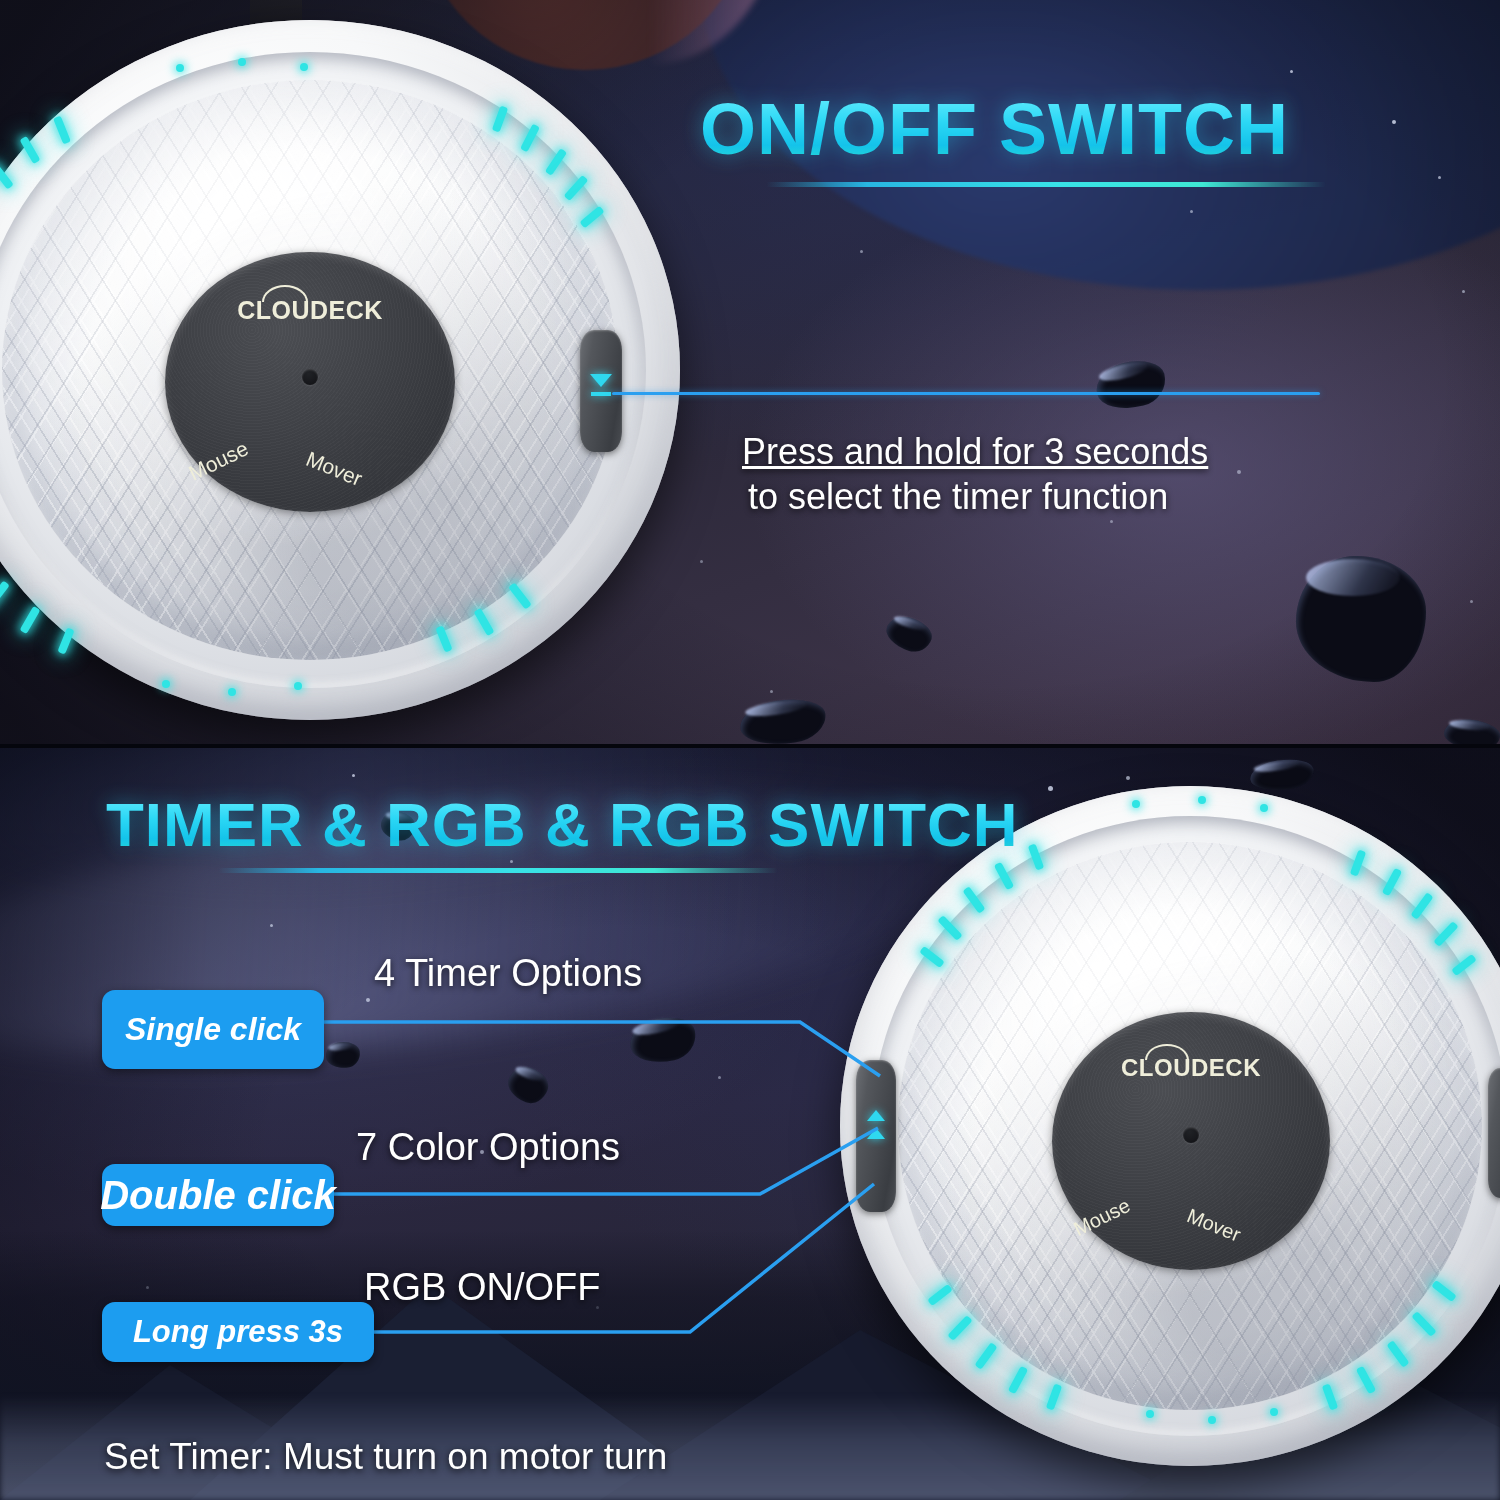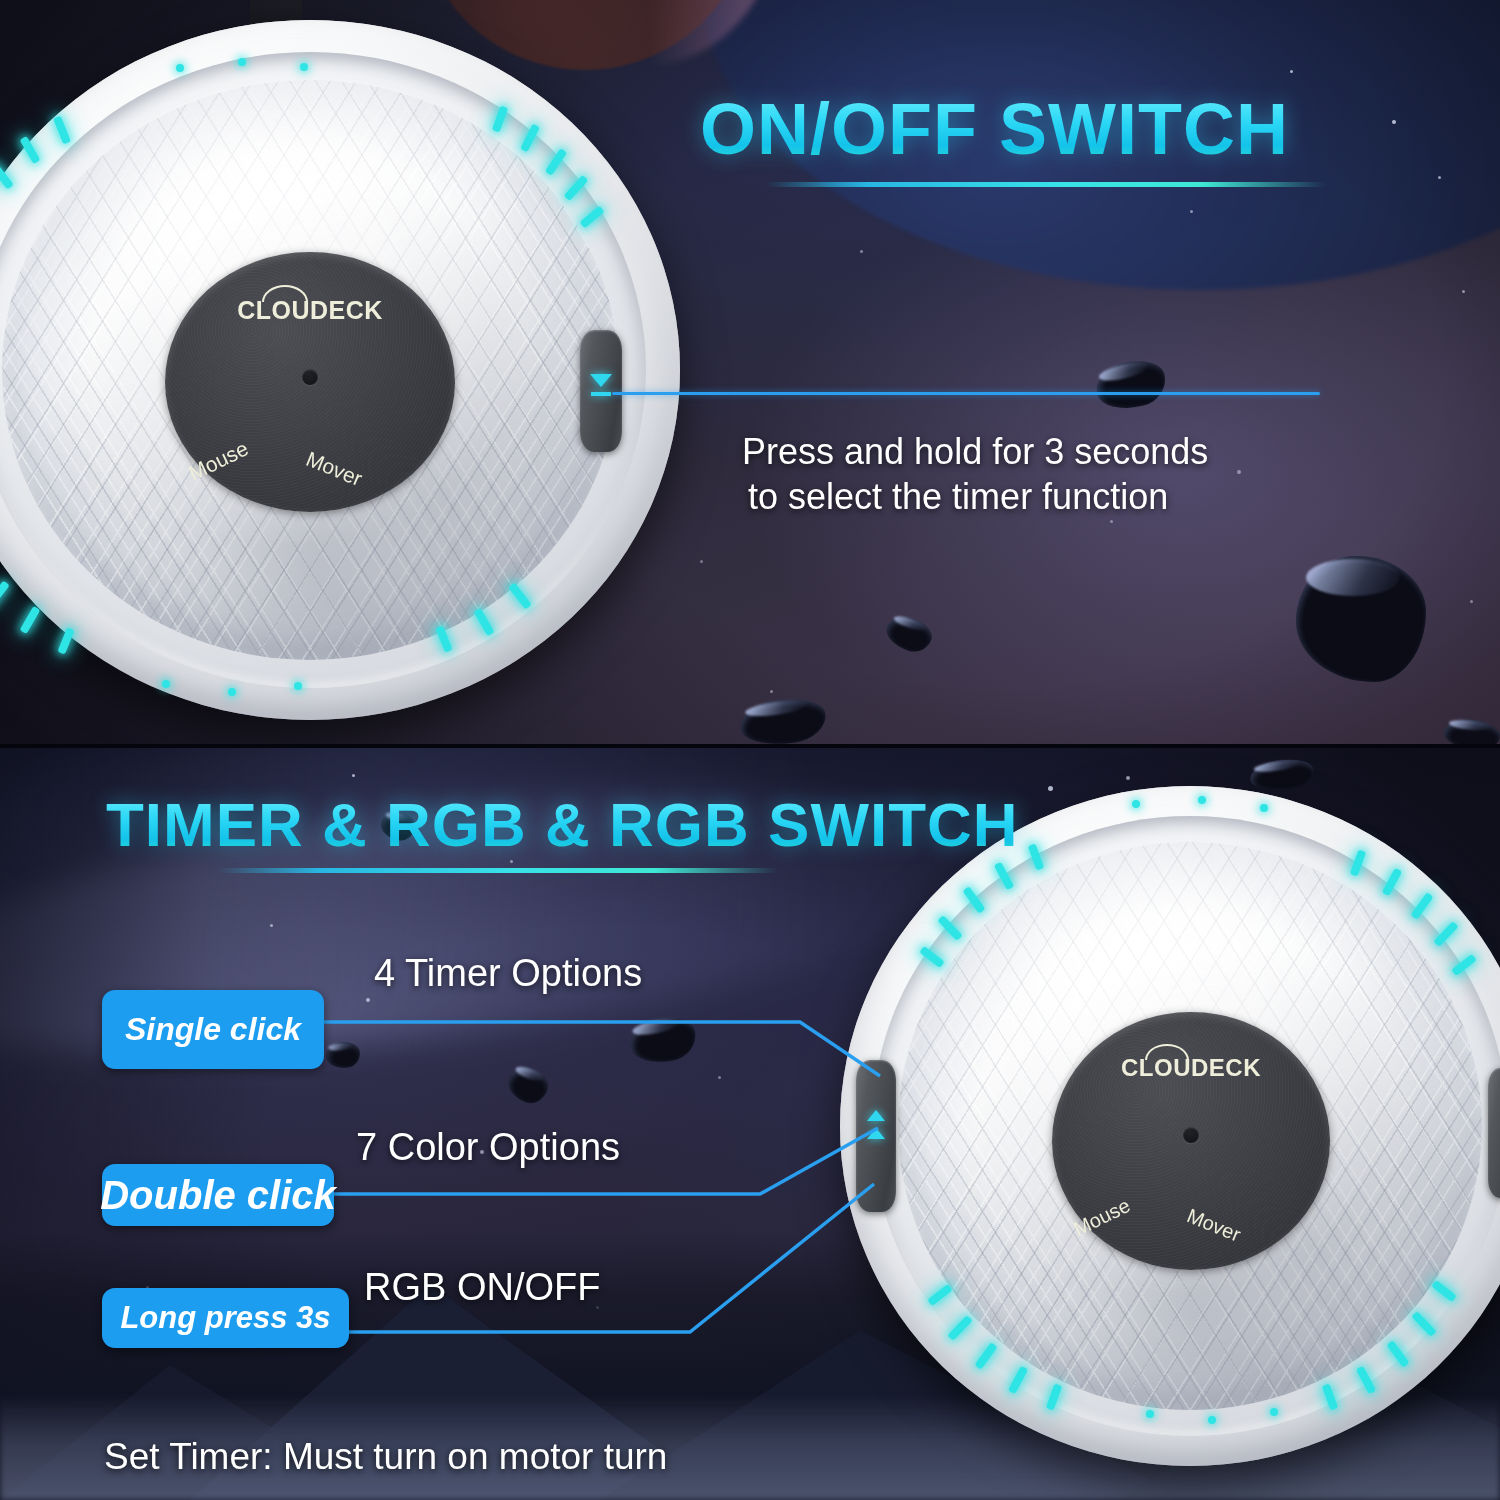--- a/index.html
+++ b/index.html
@@ -306,21 +306,21 @@
       <div class="led" style="left:576px;top:562px;width:8px;height:28px;transform:rotate(-38deg);"></div>
       <div class="leddot" style="left:222px;top:660px;width:8px;height:8px;"></div>
       <div class="leddot" style="left:288px;top:668px;width:8px;height:8px;"></div>
       <div class="leddot" style="left:354px;top:662px;width:8px;height:8px;"></div>
     </div>
 
     <div class="title" style="left:700px;top:88px;font-size:72px;">ON/OFF SWITCH</div>
     <div class="title-underline" style="left:766px;top:182px;width:560px;"></div>
 
     <div class="hline" style="left:612px;top:392px;width:708px;"></div>
-    <div class="ctext sub" style="left:742px;top:431px;font-size:36px;">Press and hold for 3 seconds</div>
+    <div class="ctext sub" style="left:742px;top:431px;font-size:36px;text-decoration:underline;">Press and hold for 3 seconds</div>
     <div class="ctext sub" style="left:748px;top:476px;font-size:36px;">to select the timer function</div>
   </div>
 
   <div class="divider"></div>
 
   <div class="panel" id="panel-bottom">
     <div class="bg-bottom"></div>
     <div class="nebula"></div>
     <div class="nebula2"></div>
     <div class="bg-bottom-vignette"></div>
@@ -419,18 +419,18 @@
     <div class="title" style="left:106px;top:43px;font-size:62px;">TIMER &amp; RGB &amp; RGB SWITCH</div>
     <div class="title-underline" style="left:218px;top:122px;width:560px;"></div>
 
     <div class="ctext" style="left:374px;top:206px;font-size:38px;font-weight:400;">4 Timer Options</div>
     <div class="badge" style="left:102px;top:244px;width:222px;height:79px;font-size:32px;">Single click</div>
 
     <div class="ctext" style="left:356px;top:380px;font-size:38px;font-weight:400;">7 Color Options</div>
     <div class="badge" style="left:102px;top:418px;width:232px;height:62px;font-size:40px;">Double click</div>
 
     <div class="ctext" style="left:364px;top:520px;font-size:38px;font-weight:400;">RGB ON/OFF</div>
-    <div class="badge" style="left:102px;top:542px;width:247px;height:60px;font-size:31px;">Long press 3s</div>
+    <div class="badge" style="left:102px;top:556px;width:272px;height:60px;font-size:31px;">Long press 3s</div>
 
     <div class="note" style="left:104px;top:690px;font-size:37px;">Set Timer: Must turn on motor turn</div>
   </div>
 
 </div>
 
 </body></html>

